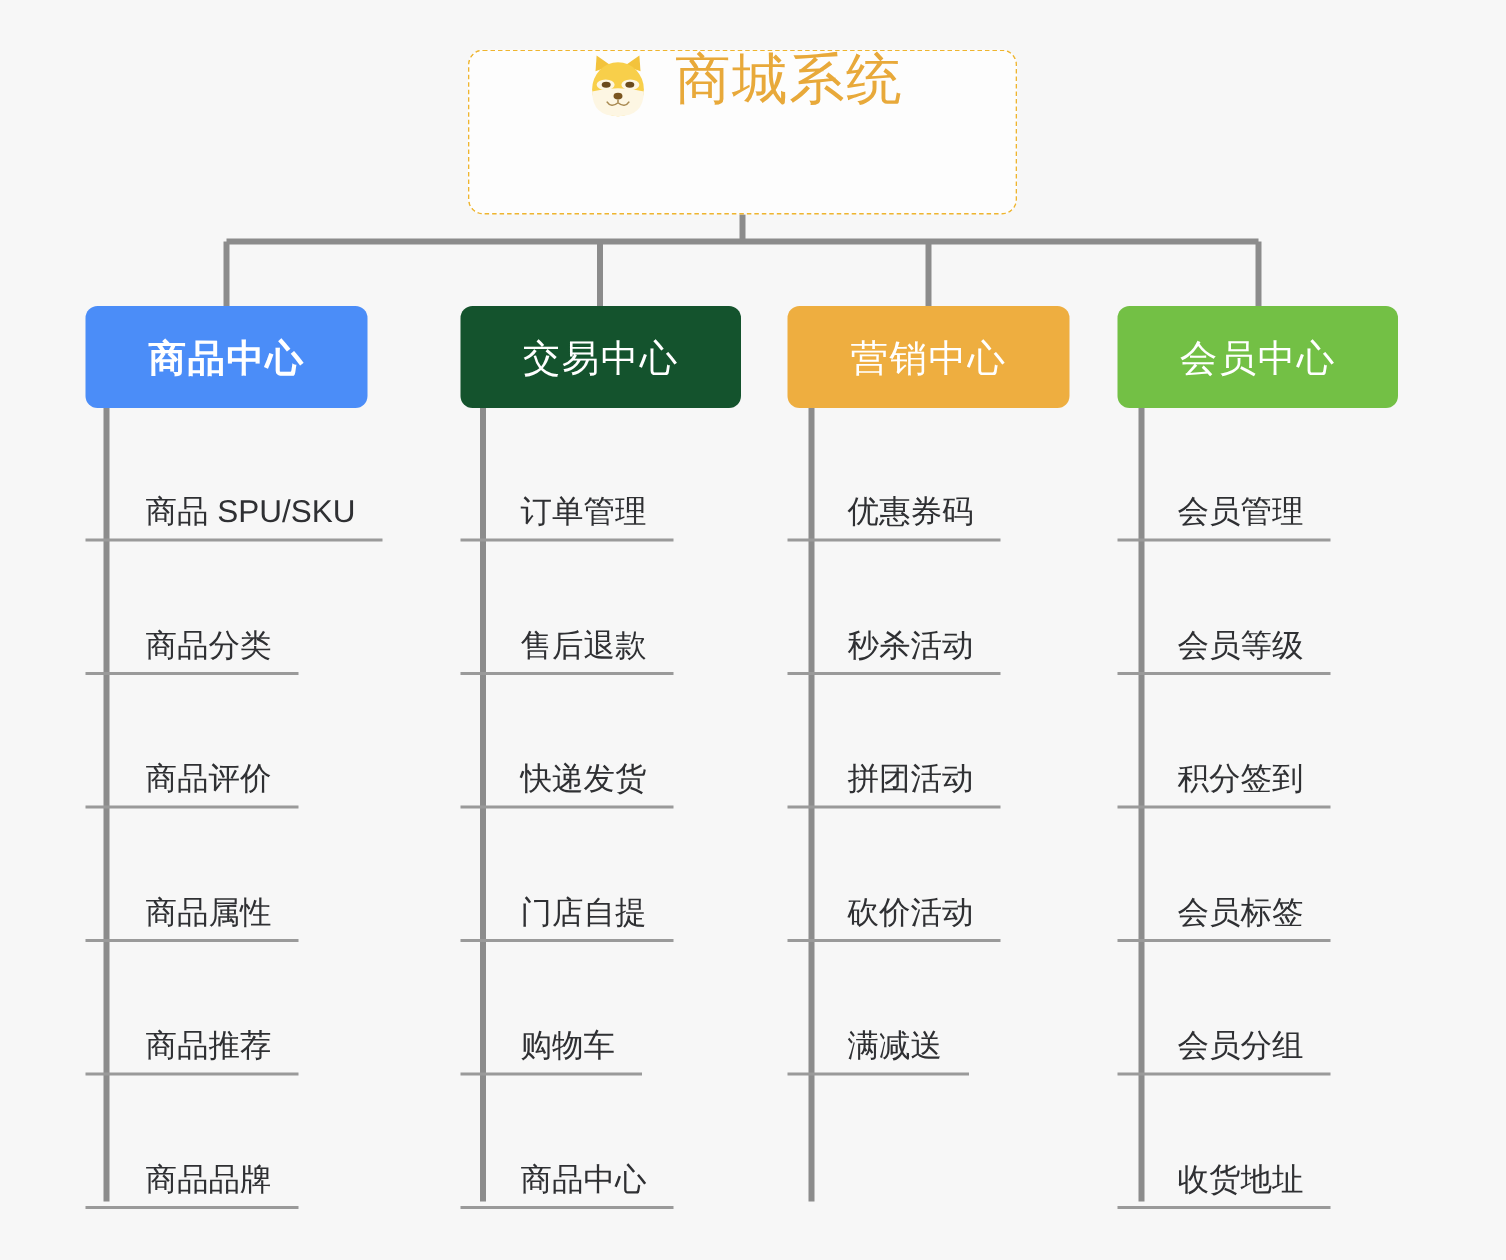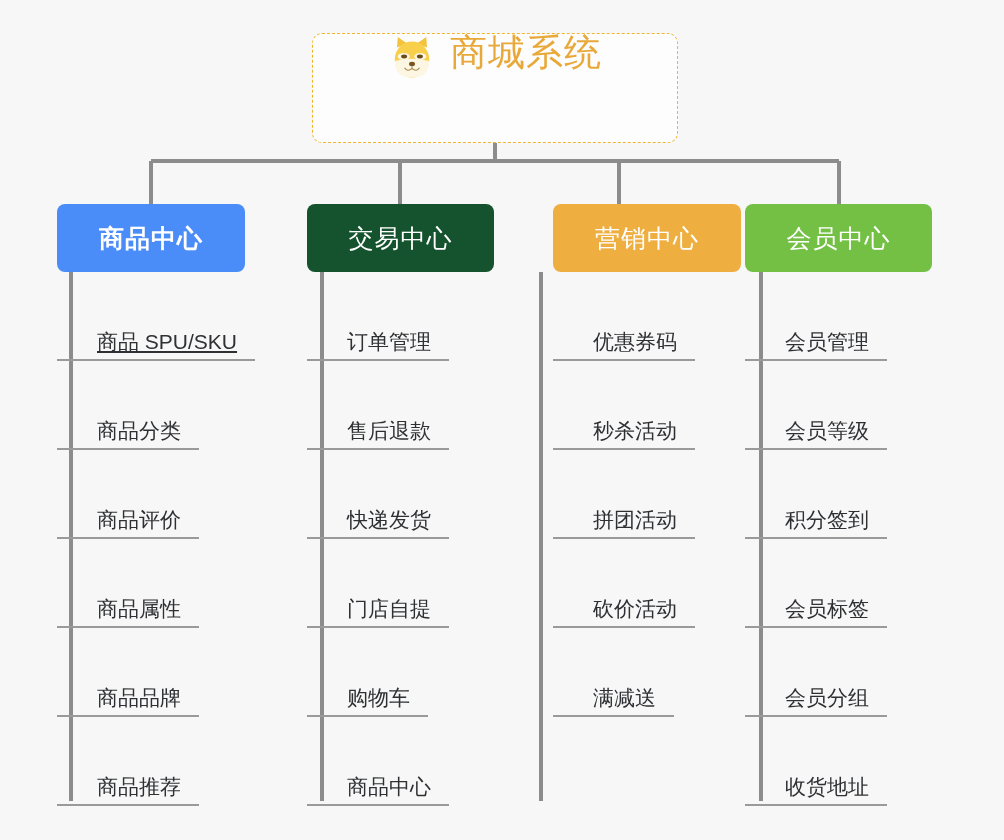--- a/index.html
+++ b/index.html
@@ -93,21 +93,21 @@
     position: relative;
     display: inline-block;
     font-size: 21px;
     color: #2f3033;
     white-space: nowrap;
     padding: 0 18px 6px 40px;
     border-bottom: 2.5px solid #9a9a9a;
     line-height: 1.1;
   }
 
-  .leaf-0 .leaf-label { padding-left: 40px; text-decoration: underline; }
+  .leaf-0 .leaf-label { padding-left: 40px; }
 </style>
 </head>
 <body>
 
 <div id="mindmap">
 
   <svg id="connectors" viewBox="0 0 1004 840" width="1004" height="840">
     <g stroke="#8c8c8c" stroke-width="4" fill="none" stroke-linecap="butt">
 
       <line x1="495" y1="143" x2="495" y2="161"></line>
@@ -163,25 +163,25 @@
       <div class="leaf">
           <span class="leaf-label">商品分类</span>
         </div>
       <div class="leaf">
           <span class="leaf-label">商品评价</span>
         </div>
       <div class="leaf">
           <span class="leaf-label">商品属性</span>
         </div>
       <div class="leaf">
+          <span class="leaf-label">商品推荐</span>
+        </div>
+      <div class="leaf">
           <span class="leaf-label">商品品牌</span>
         </div>
-      <div class="leaf">
-          <span class="leaf-label">商品推荐</span>
-        </div>
     </div>
   </div>
 
   <div class="branch branch-1" style="left:307px; width:187px;">
     <div class="branch-head">
       <span>交易中心</span>
     </div>
     <div class="leaf-list">
       <div class="leaf">
           <span class="leaf-label">订单管理</span>
@@ -197,21 +197,21 @@
         </div>
       <div class="leaf">
           <span class="leaf-label">购物车</span>
         </div>
       <div class="leaf">
           <span class="leaf-label">商品中心</span>
         </div>
     </div>
   </div>
 
-  <div class="branch branch-2" style="left:553px; width:188px;text-align:right;">
+  <div class="branch branch-2" style="left:525px; width:188px;text-align:right;">
     <div class="branch-head">
       <span>营销中心</span>
     </div>
     <div class="leaf-list">
       <div class="leaf">
           <span class="leaf-label">优惠券码</span>
         </div>
       <div class="leaf">
           <span class="leaf-label">秒杀活动</span>
         </div>

